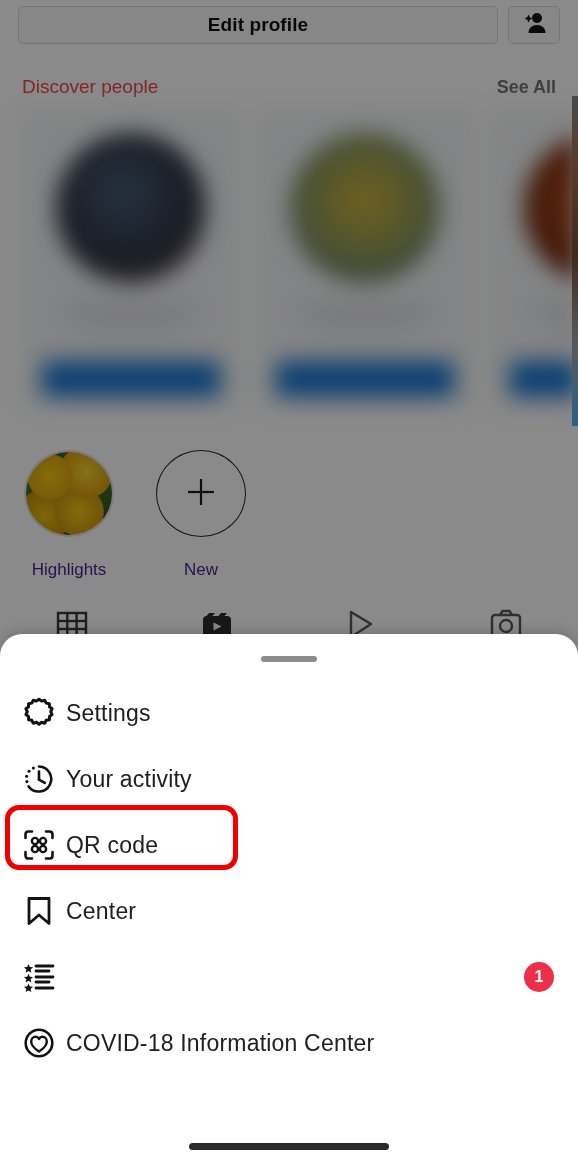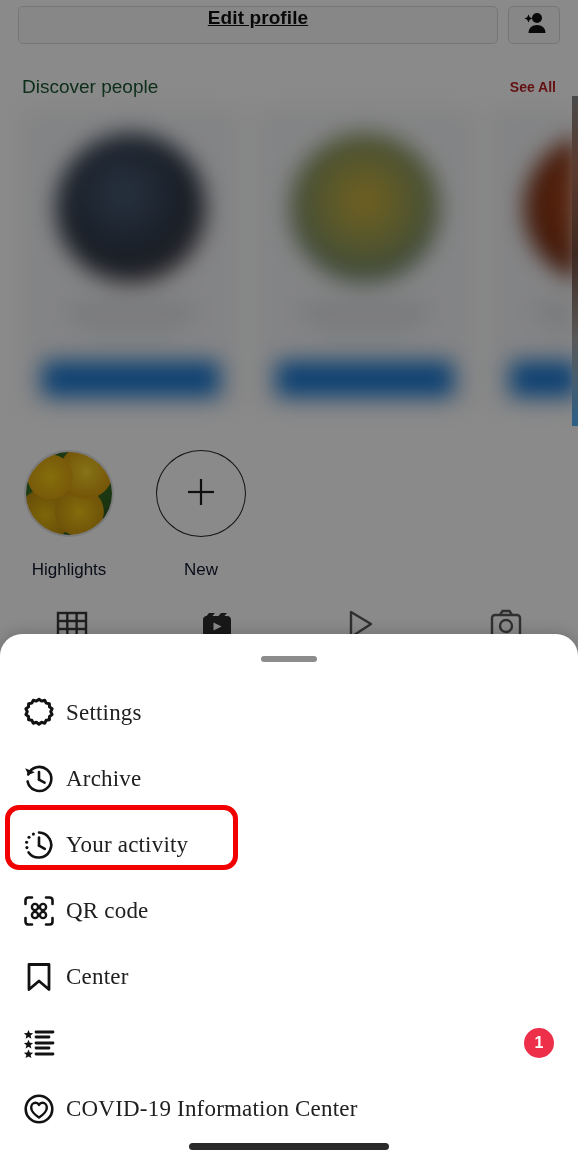--- a/index.html
+++ b/index.html
@@ -22,36 +22,36 @@
     z-index:40; pointer-events:none;
   }
 
   
   #top-row{
     position:absolute; left:0; top:4px; width:578px; height:42px;
     display:flex; align-items:center; gap:10px; padding:0 18px;
   }
   #edit-profile-btn{
     flex:1; height:38px; border:1px solid #d8dadd; border-radius:5px;
-    background:#fafafa; display:flex; justify-content:center;
-    font-size:19px; font-weight:700; color:#101010; letter-spacing:.1px;text-decoration:underline;
+    background:#fafafa; display:flex; align-items:center; justify-content:center;
+    font-size:19px; font-weight:700; color:#101010; letter-spacing:.1px;
   }
   #add-person-btn{
     width:52px; height:38px; border:1px solid #d8dadd; border-radius:5px;
     background:#fafafa; display:flex; align-items:center; justify-content:center;
   }
 
   
   #discover-header{
     position:absolute; left:0; top:70px; width:578px; height:34px;
     display:flex; align-items:center; justify-content:space-between;
     padding:0 22px;
   }
-  #discover-title{ font-size:19px; color:#14532d; }
-  #discover-see-all{ font-size:14px; color:#b91c1c; font-weight:600; }
+  #discover-title{ font-size:19px; color:#ef4444; }
+  #discover-see-all{ font-size:18px; color:#737373; font-weight:600; }
 
   
   #discover-strip{
     position:absolute; left:0; top:108px; width:578px; height:318px;
     display:flex; gap:16px; padding:0 22px; overflow:hidden;
     filter:blur(11px);
   }
   .discover-card{
     flex:0 0 auto; width:218px; height:300px; background:#f3f4f6;
     border:1px solid #e4e6ea; border-radius:6px;
@@ -78,21 +78,21 @@
       radial-gradient(circle at 28% 30%, #f5cb16 0%, #e0a713 26%, rgba(0,0,0,0) 27%),
       radial-gradient(circle at 70% 24%, #f7d42a 0%, #d99e10 30%, rgba(0,0,0,0) 31%),
       radial-gradient(circle at 62% 72%, #f3c718 0%, #cf9a10 30%, rgba(0,0,0,0) 31%),
       radial-gradient(circle at 22% 76%, #e8bd14 0%, #c08f0d 28%, rgba(0,0,0,0) 29%),
       linear-gradient(150deg,#2f5d21 0%,#3f7a28 45%,#24491a 100%);
   }
   #hl-new-circle{
     width:90px; height:90px; border-radius:50%;
     border:1.6px solid #2a2a2a; display:flex; align-items:center; justify-content:center;
   }
-  .hl-label{ margin-top:23px; font-size:17px; color:#0f172a; }
+  .hl-label{ margin-top:23px; font-size:17px; color:#4c1d95; }
 
   
   #profile-tabs{
     position:absolute; left:0; top:600px; width:578px; height:58px;
     display:flex; align-items:flex-start; justify-content:space-around;
     padding-top:6px;
   }
   .ptab{ width:100px; display:flex; justify-content:center; }
 
   
@@ -114,21 +114,21 @@
   }
   #menu-list{ position:absolute; left:0; top:46px; width:578px; }
   .menu-item{
     height:66px; display:flex; align-items:center; padding:0 22px;
     position:relative;
   }
   .mi-icon{
     width:44px; min-width:44px; display:flex; align-items:center; justify-content:flex-start;
   }
   .mi-label{
-    font-size:23px; color:#202020; letter-spacing:.2px;font-family:Liberation Serif, serif;
+    font-size:23px; color:#202020; letter-spacing:.2px;
   }
   .mi-badge{
     position:absolute; right:24px; top:50%; transform:translateY(-50%);
     width:30px; height:30px; border-radius:50%; background:#ed2f4a;
     display:flex; align-items:center; justify-content:center;
     color:#ffffff; font-size:16px; font-weight:700;
   }
   #highlight-ring{
     position:absolute; left:5px; top:805px; width:233px; height:65px;
     border:5px solid #f20000; border-radius:14px; z-index:80; pointer-events:none;
@@ -256,31 +256,20 @@
 
     <div class="menu-item">
       <span class="mi-icon">
         <svg width="34" height="34" viewBox="0 0 34 34">
           <path d="M17 3.2 l2.6 1.9 3.1 -.9 1.5 2.9 3.2 .6 .1 3.2 2.6 1.9 -1.4 2.9 1.4 2.9 -2.6 1.9 -.1 3.2 -3.2 .6 -1.5 2.9 -3.1 -.9 -2.6 1.9 -2.6 -1.9 -3.1 .9 -1.5 -2.9 -3.2 -.6 -.1 -3.2 -2.6 -1.9 1.4 -2.9 -1.4 -2.9 2.6 -1.9 .1 -3.2 3.2 -.6 1.5 -2.9 3.1 .9 Z" fill="none" stroke="#121212" stroke-width="3" stroke-linejoin="round"></path>
         </svg>
       </span>
       <span class="mi-label">Settings</span>
     </div>
 
-    <div class="menu-item">
-      <span class="mi-icon">
-        <svg width="34" height="34" viewBox="0 0 34 34">
-          <path d="M6.2 12.5 A12 12 0 1 1 5.6 19.4" fill="none" stroke="#121212" stroke-width="2.6" stroke-linecap="round"></path>
-          <path d="M3.2 6.3 L6.4 12.9 L12.8 10.2 Z" fill="#121212"></path>
-          <line x1="17" y1="10" x2="17" y2="17.6" stroke="#121212" stroke-width="2.6" stroke-linecap="round"></line>
-          <line x1="17" y1="17.6" x2="22.6" y2="20.6" stroke="#121212" stroke-width="2.6" stroke-linecap="round"></line>
-        </svg>
-      </span>
-      <span class="mi-label">Archive</span>
-    </div>
 
     <div class="menu-item">
       <span class="mi-icon">
         <svg width="34" height="34" viewBox="0 0 34 34">
           <path d="M17 4.5 A12.5 12.5 0 1 1 6.6 24.4" fill="none" stroke="#121212" stroke-width="2.6" stroke-linecap="round"></path>
           <circle cx="4.9" cy="19.6" r="1.55" fill="#121212"></circle>
           <circle cx="4.6" cy="14.2" r="1.55" fill="#121212"></circle>
           <circle cx="7.0" cy="9.3" r="1.55" fill="#121212"></circle>
           <circle cx="11.4" cy="6.1" r="1.55" fill="#121212"></circle>
           <line x1="17" y1="9.5" x2="17" y2="17.6" stroke="#121212" stroke-width="2.6" stroke-linecap="round"></line>
@@ -331,20 +320,20 @@
       <span class="mi-badge">1</span>
     </div>
 
     <div class="menu-item">
       <span class="mi-icon">
         <svg width="34" height="34" viewBox="0 0 34 34">
           <circle cx="17" cy="17" r="13.3" fill="none" stroke="#121212" stroke-width="2.6"></circle>
           <path d="M17 25.6 C17 25.6 9.2 20.6 9.2 15.4 C9.2 12.6 11.3 10.8 13.5 10.8 C15.1 10.8 16.4 11.8 17 12.9 C17.6 11.8 18.9 10.8 20.5 10.8 C22.7 10.8 24.8 12.6 24.8 15.4 C24.8 20.6 17 25.6 17 25.6 Z" fill="none" stroke="#121212" stroke-width="2.4" stroke-linejoin="round"></path>
         </svg>
       </span>
-      <span class="mi-label">COVID-19 Information Center</span>
+      <span class="mi-label">COVID-18 Information Center</span>
     </div>
 
   </div>
 </div>
 
 <div id="highlight-ring"></div>
 <div id="gesture-bar"></div>
 
 </body></html>

